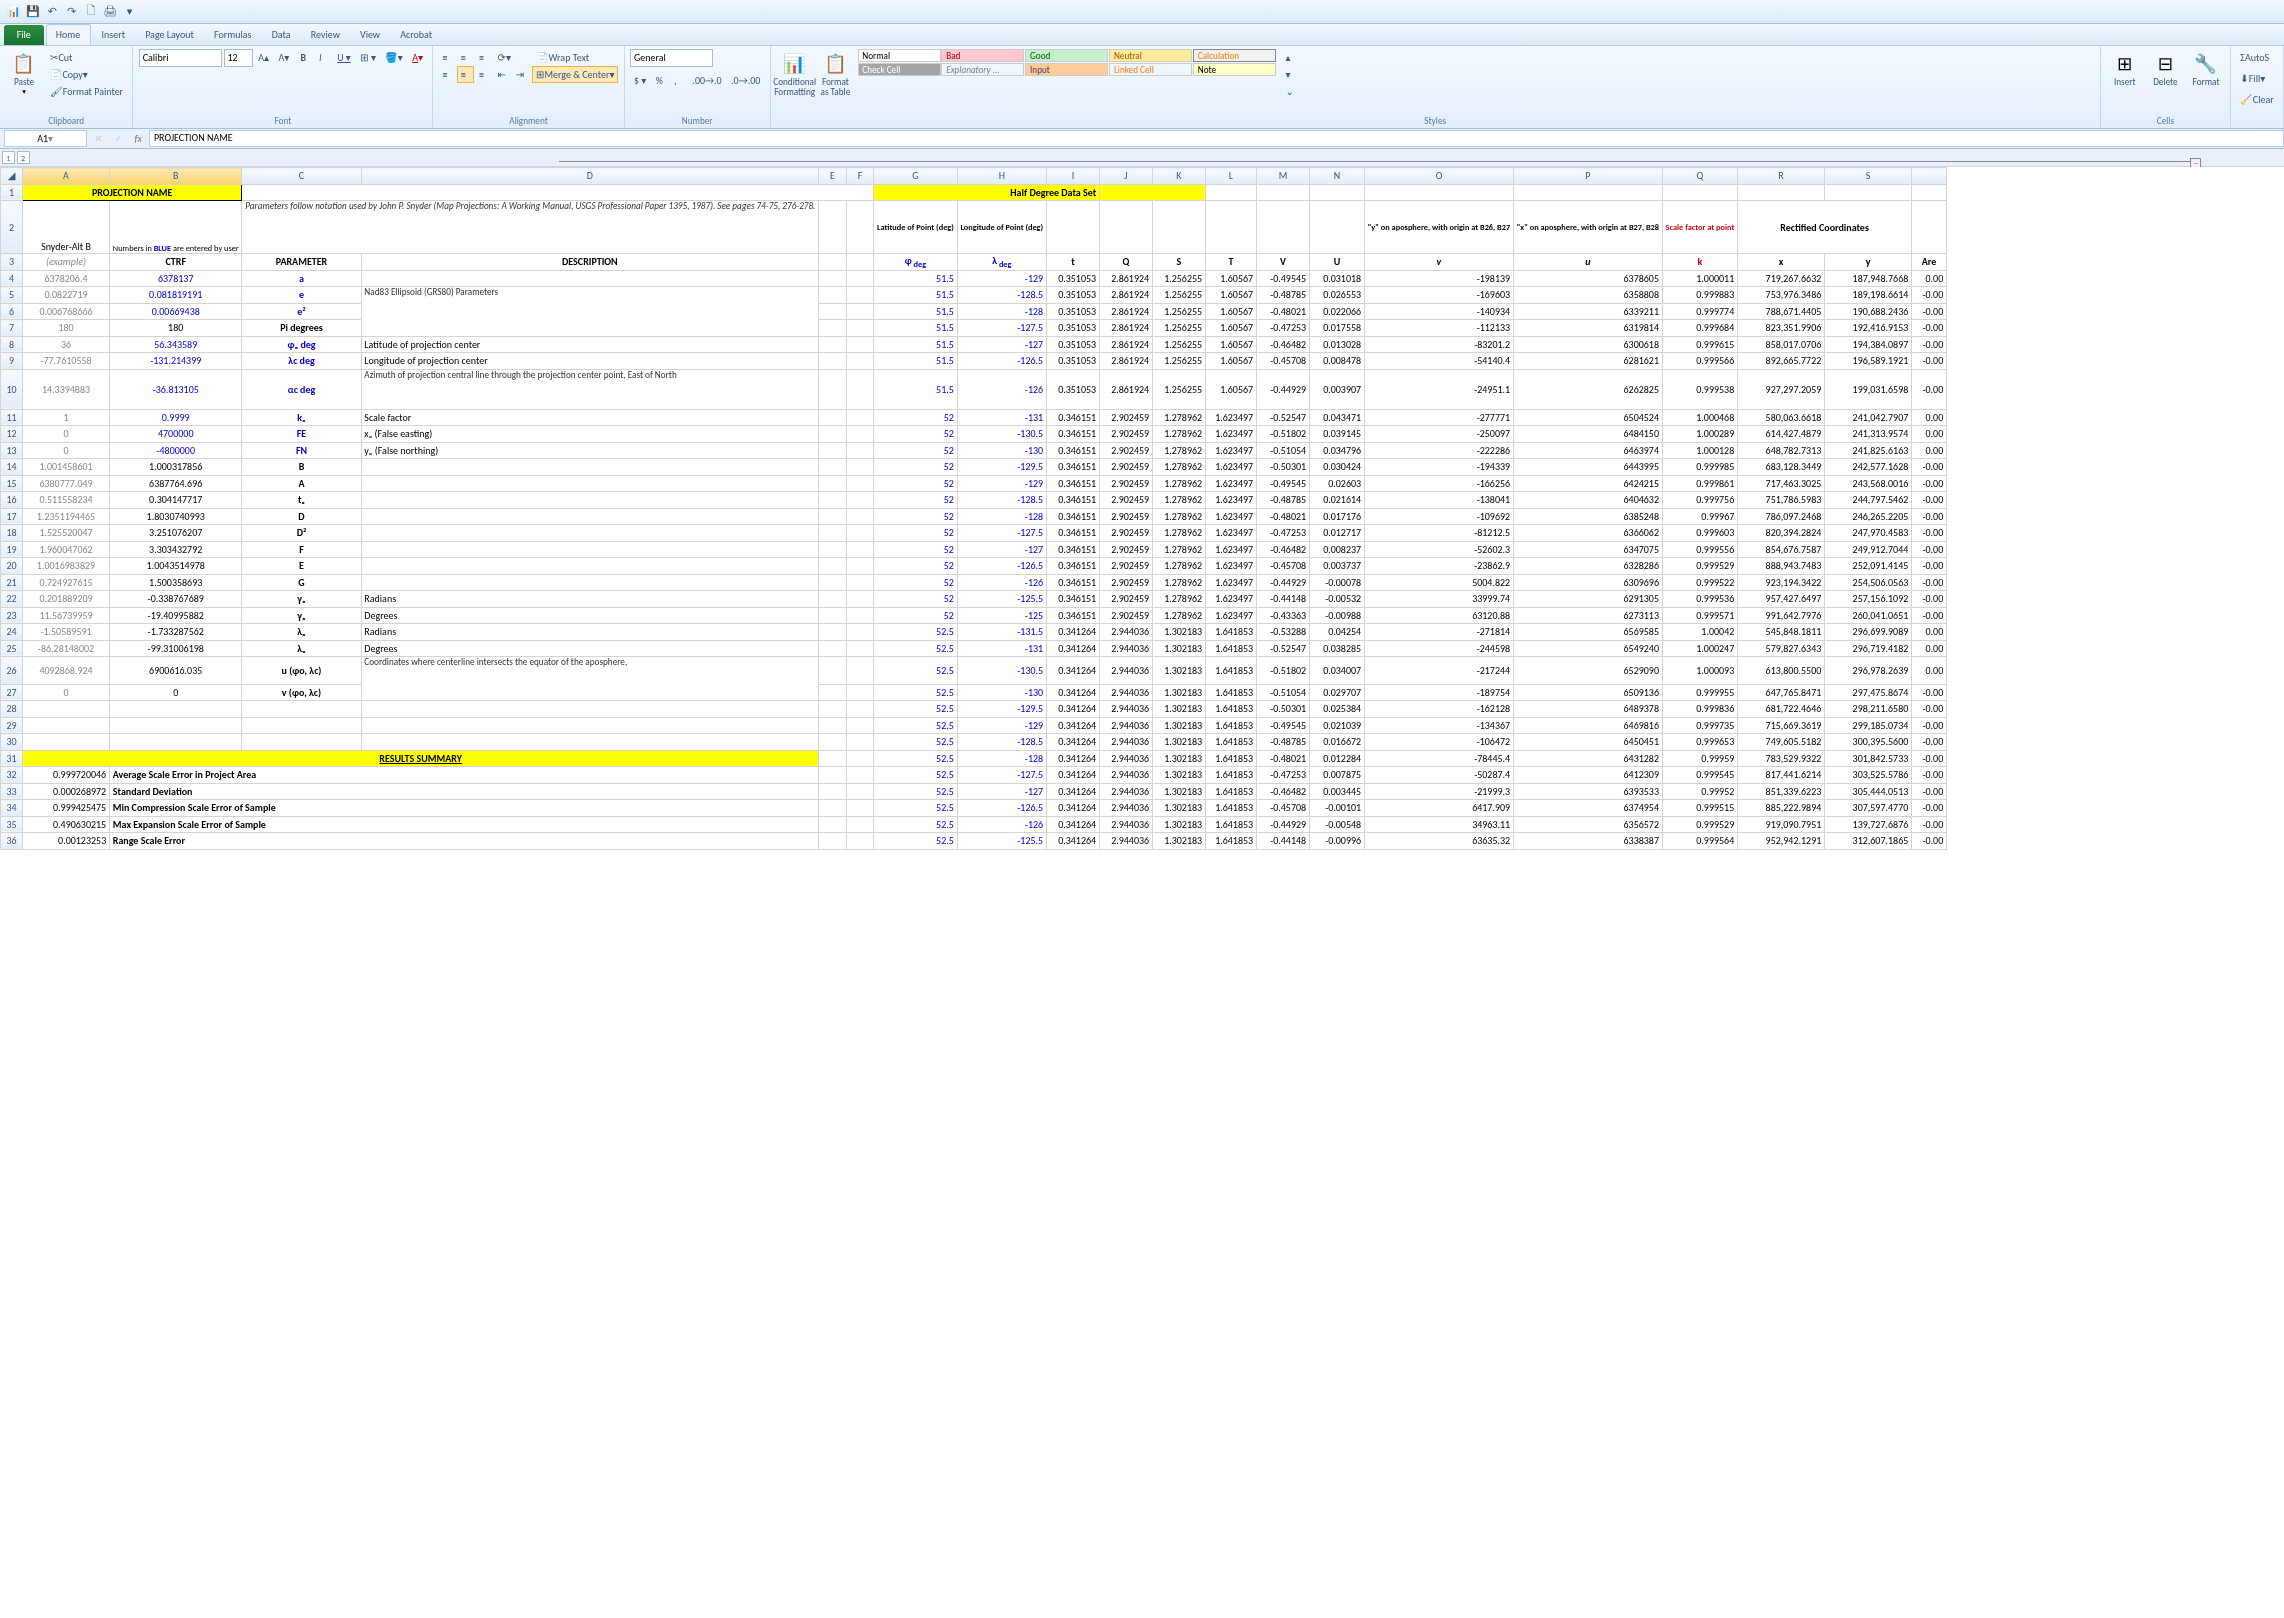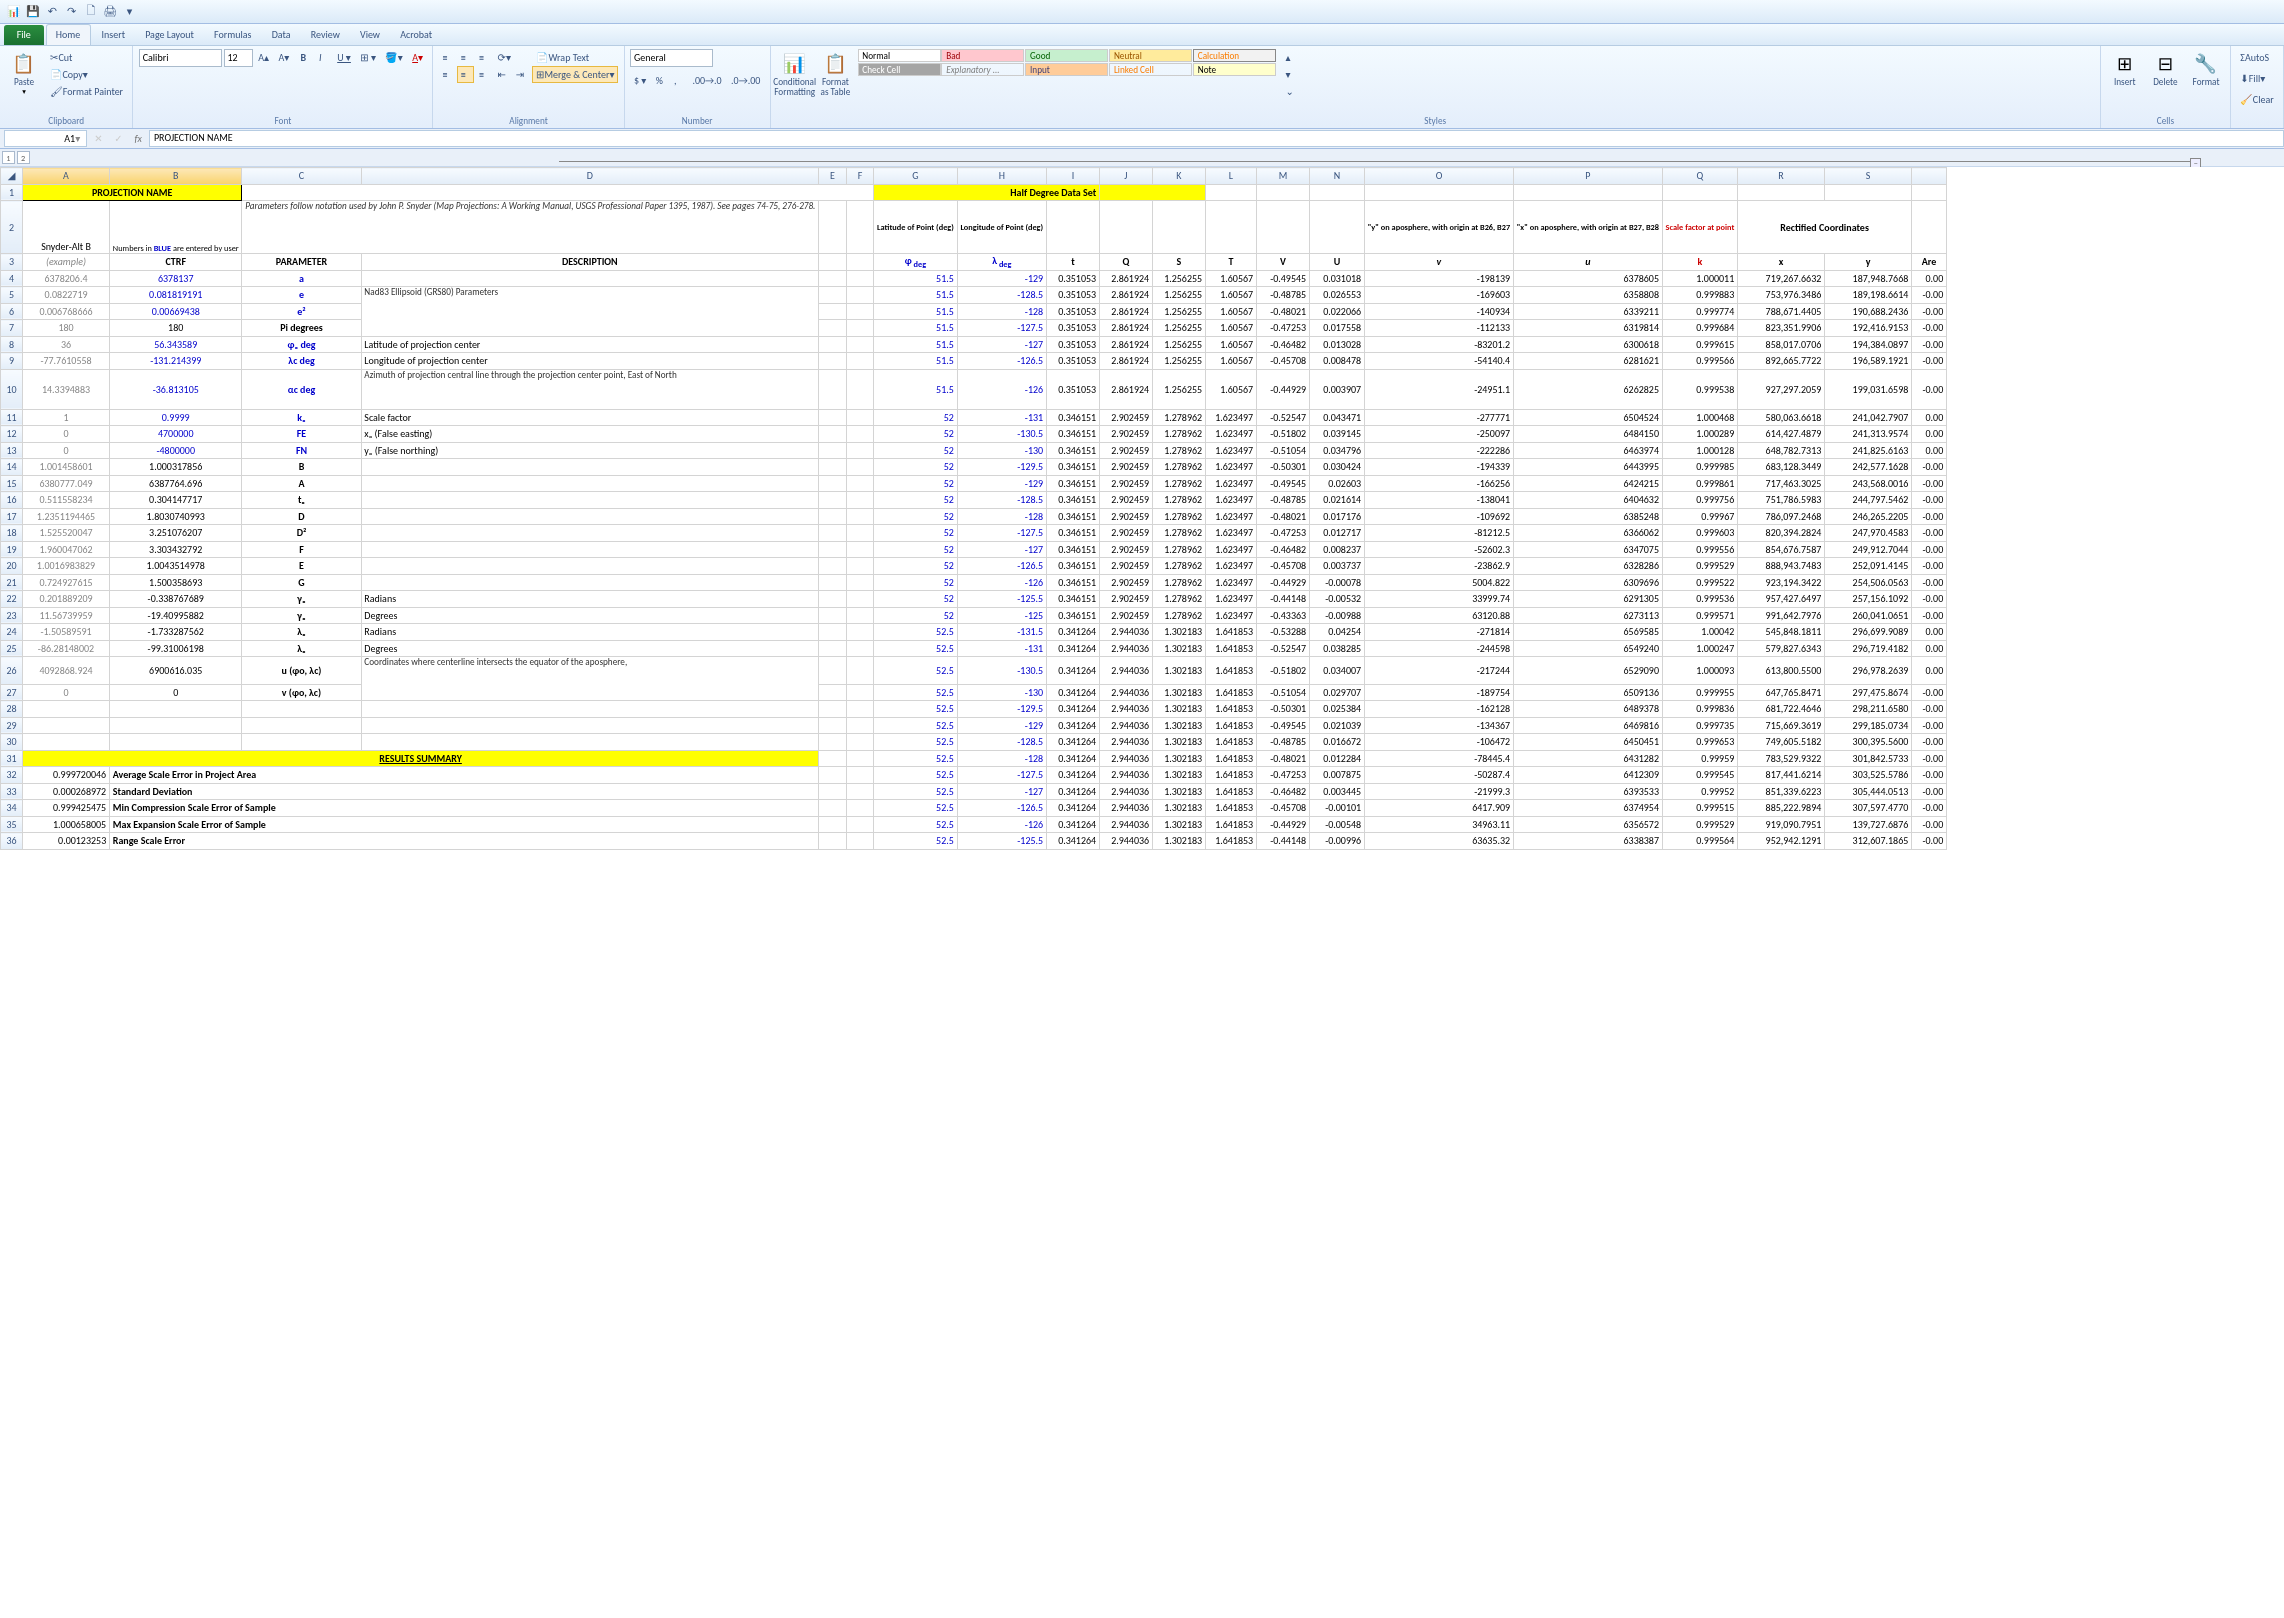--- a/index.html
+++ b/index.html
@@ -17,21 +17,21 @@
 .group-body { flex:1; display:flex; gap:3.7px; align-items:flex-start; }
 .group-label { text-align:center; color:#5b7aa8; font-size:9.2px; padding-top:0.9px; }
 .big-btn { display:flex; flex-direction:column; align-items:center; width:37px; cursor:pointer; padding:1.8px; }
 .big-btn .ico { width:26px; height:26px; display:flex; align-items:center; justify-content:center; font-size:18.4px; }
 .big-btn .lbl { font-size:9.2px; color:#3b5680; text-align:center; line-height:1.1; }
 .small-btn { height:16.5px; min-width:16.5px; display:flex; align-items:center; padding:0 2.8px; font-size:10px; color:#3b5680; cursor:pointer; border:0.9px solid transparent; }
 .row { display:flex; gap:1.8px; align-items:center; margin-bottom:0.9px; }
 .sel { height:18.4px; border:0.9px solid #abc; background:#fff; font-size:10px; padding:0.9px 2.8px; }
 .style-swatch { border:0.9px solid #ccc; font-size:9.2px; display:flex; align-items:center; padding:0 3.7px; cursor:pointer; }
 .formula-bar { height:20px; background:#e9f0f9; border-bottom:0.9px solid #a3bde3; display:flex; align-items:center; }
-.name-box { width:83px; margin:1.8px 3.7px; background:#fff; border:0.9px solid #b6cce2; height:16.5px; display:flex; align-items:center; padding:0 5.5px; font-size:10px; justify-content:flex-end; }
+.name-box { width:83px; margin:1.8px 3.7px; background:#fff; border:0.9px solid #b6cce2; height:16.5px; display:flex; align-items:center; padding:0 5.5px; font-size:10px; justify-content:center; }
 .fx-box { flex:1; display:flex; align-items:center; gap:3.7px; }
 .fx-label { font-style:italic; color:#777; font-size:10px; padding:0 3.7px; }
 .fx-input { flex:1; background:#fff; border:0.9px solid #b6cce2; height:16.5px; padding:0 3.7px; font-size:10px; }
 .outline-strip { height:18.4px; background:#e9f0f9; border-bottom:0.9px solid #c7d8ed; display:flex; align-items:center; padding-left:1.8px; gap:1.8px; font-size:8.3px; color:#666; }
 .outline-btn { width:13px; height:13px; border:0.9px solid #a9b9cd; background:#fff; display:flex; align-items:center; justify-content:center; cursor:pointer; }
 .grid-wrap { position:absolute; top:167px; left:0; right:0; bottom:0; overflow:auto; background:#fff; }
 table.sheet { border-collapse:collapse; font-size:10px; table-layout:fixed; }
 table.sheet th, table.sheet td { border:0.9px solid #d4d4d4; height:16.5px; overflow:hidden; white-space:nowrap; padding:0 2.8px; }
 table.sheet thead th { background: linear-gradient(#f7fbff,#e3edf8); color:#3b5680; font-weight:normal; text-align:center; }
 table.sheet .rowhdr { background: linear-gradient(#f7fbff,#e3edf8); text-align:center; color:#3b5680; font-weight:normal; width:22px; }
@@ -1056,21 +1056,21 @@
           <td class="right">-0.00101</td>
           <td class="right">6417.909</td>
           <td class="right">6374954</td>
           <td class="right">0.999515</td>
           <td class="right">885,222.9894</td>
           <td class="right">307,597.4770</td>
           <td class="right">-0.00</td>
         </tr>
         <tr>
           <th class="rowhdr">35</th>
-          <td class="right">1.000658005</td>
+          <td class="right">0.490630215</td>
           <td colspan="3" class="bold">Max Expansion Scale Error of Sample</td>
           <td></td>
           <td></td>
           <td class="right blue">52.5</td>
           <td class="right blue">-126</td>
           <td class="right">0.341264</td>
           <td class="right">2.944036</td>
           <td class="right">1.302183</td>
           <td class="right">1.641853</td>
           <td class="right">-0.44929</td>

